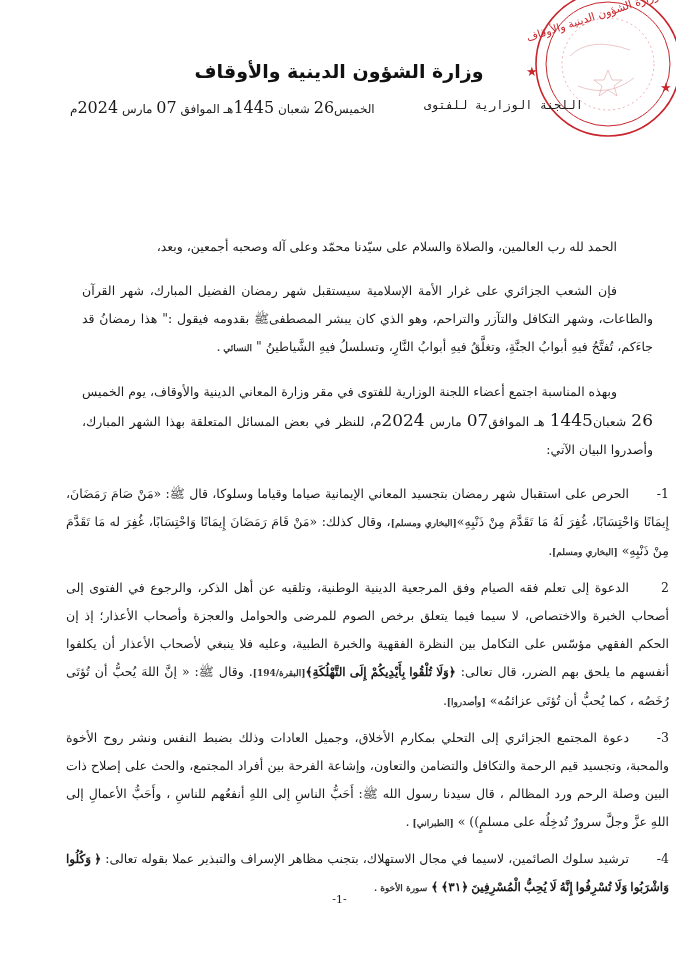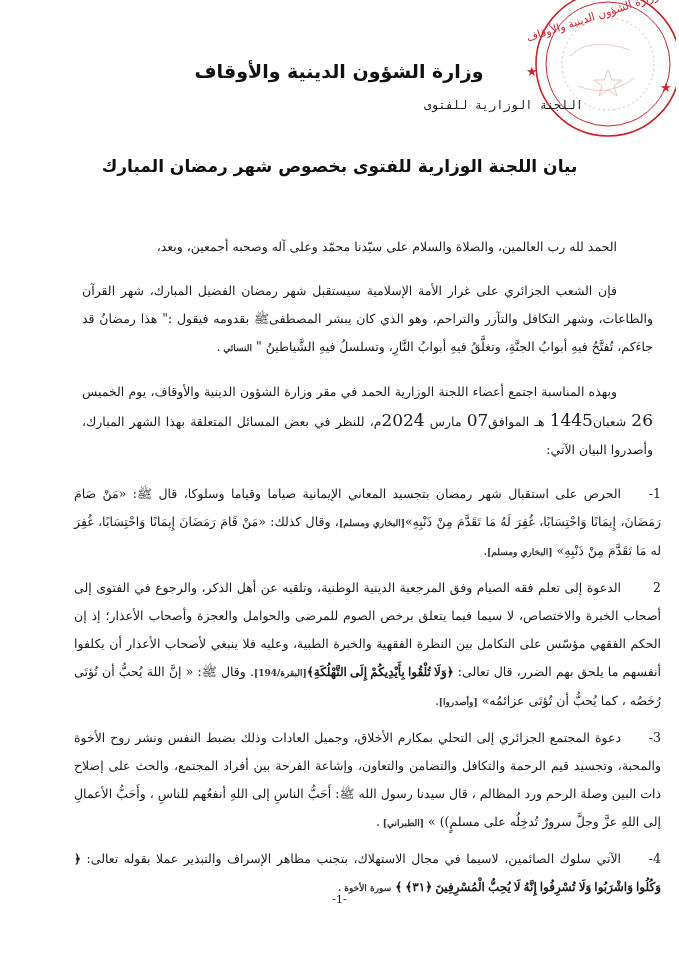--- a/index.html
+++ b/index.html
@@ -22,21 +22,21 @@
   .title { position: absolute; top: 156px; left: 0; width: 679px; text-align: center; direction: rtl;
            font-family: "DejaVu Sans", sans-serif; font-size: 17px; font-weight: bold; color: #111; }
 
   .body { position: absolute; top: 217px; left: 66px; width: 603px; direction: rtl; text-align: justify;
           font-size: 12.5px; line-height: 28px; }
   .p { margin: 16px; }
   .indent { text-indent: 36px; }
   .num-lg { font-size: 17px; }
   .ref { font-size: 9px; color: #333; font-weight: bold; }
   .quran { font-family: Liberation Serif, serif; font-weight: bold; font-size: 12px; }
-  .li { margin: 8px; }
+  .li { margin: 0; }
   .li .marker { display: inline-block; width: 40px; }
   .gap4 { margin-top: 4px; }
   .gap8 { margin-top: 8px; }
 
   .pagenum { position: absolute; top: 893px; left: 0; width: 679px; text-align: center; font-size: 11px; direction: ltr; }
 </style>
 </head>
 <body>
 
 <div class="page">
@@ -54,32 +54,39 @@
       <path d="M62 60 q20 -20 60 -6"></path>
       <path d="M70 90 q30 12 56 -8"></path>
       <polygon points="100,74 104,84 114,84 106,90 109,100 100,94 91,100 94,90 86,84 96,84"></polygon>
     </g>
   </svg>
 
   <div class="hdr-line2">وزارة الشؤون الدينية والأوقاف</div>
 
   <div class="meta-row">
     <span class="meta-committee">اللجنة الوزارية للفتوى</span>
+    <span class="meta-date">
+      <span>الخميس</span><span class="num">26</span>
+      <span>شعبان</span>
+      <span class="num">1445</span><span>هـ الموافق</span>
+      <span class="num">07</span>
+      <span>مارس</span>
+      <span class="num">2024</span><span>م</span>
+    </span>
   </div>
 
-  <div class="title">بيان اللجنة الوزارية للفتوى بخصوص شهر رمضان المبارك</div>
 
   <div class="body">
     <p class="p indent">الحمد لله رب العالمين، والصلاة والسلام على سيّدنا محمّد وعلى آله وصحبه أجمعين، وبعد،</p>
     <p class="p indent">
       <span>فإن الشعب الجزائري على غرار الأمة الإسلامية سيستقبل شهر رمضان الفضيل المبارك، شهر القرآن والطاعات، وشهر التكافل والتآزر والتراحم، وهو الذي كان يبشر المصطفىﷺ بقدومه فيقول :" هذا رمضانُ قد جاءَكم، تُفتَّحُ فيهِ أبوابُ الجنَّةِ، وتغلَّقُ فيهِ أبوابُ النَّارِ، وتسلسلُ فيهِ الشَّياطينُ "</span>
       <span class="ref">النسائي .</span>
     </p>
     <p class="p indent gap4">
-      <span>وبهذه المناسبة اجتمع أعضاء اللجنة الوزارية الحمد في مقر وزارة الشؤون الدينية والأوقاف، يوم الخميس</span>
+      <span>وبهذه المناسبة اجتمع أعضاء اللجنة الوزارية للفتوى في مقر وزارة المعاني الدينية والأوقاف، يوم الخميس</span>
       <span class="num-lg">26</span>
       <span>شعبان</span><span class="num-lg">1445</span>
       <span>هـ الموافق</span><span class="num-lg">07</span>
       <span>مارس</span>
       <span class="num-lg">2024</span><span>م، للنظر في بعض المسائل المتعلقة بهذا الشهر المبارك، وأصدروا البيان الآتي:</span>
     </p>
 
     <p class="li gap8">
       <span class="marker">1-</span><span>الحرص على استقبال شهر رمضان بتجسيد المعاني الإيمانية صياما وقياما وسلوكا، قال ﷺ: «مَنْ صَامَ رَمَضَانَ، إِيمَانًا وَاحْتِسَابًا، غُفِرَ لَهُ مَا تَقَدَّمَ مِنْ ذَنْبِهِ»</span><span class="ref">[البخاري ومسلم]</span><span>، وقال كذلك: «مَنْ قَامَ رَمَضَانَ إِيمَانًا وَاحْتِسَابًا، غُفِرَ له مَا تَقَدَّمَ مِنْ ذَنْبِهِ»</span>
       <span class="ref">[البخاري ومسلم].</span>
@@ -90,20 +97,20 @@
       <span class="quran">﴿وَلَا تُلْقُوا بِأَيْدِيكُمْ إِلَى التَّهْلُكَةِ﴾</span><span class="ref">[البقرة/194]</span><span>. وقال ﷺ: « إنَّ اللهَ يُحبُّ أن تُؤتَى رُخَصُه ، كما يُحبُّ أن تُؤتَى عزائمُه»</span>
       <span class="ref">[وأصدروا].</span>
     </p>
 
     <p class="li gap8">
       <span class="marker">3-</span><span>دعوة المجتمع الجزائري إلى التحلي بمكارم الأخلاق، وجميل العادات وذلك بضبط النفس ونشر روح الأخوة والمحبة، وتجسيد قيم الرحمة والتكافل والتضامن والتعاون، وإشاعة الفرحة بين أفراد المجتمع، والحث على إصلاح ذات البين وصلة الرحم ورد المظالم ، قال سيدنا رسول الله ﷺ: أَحَبُّ الناسِ إلى اللهِ أنفعُهم للناسِ ، وأَحَبُّ الأعمالِ إلى اللهِ عزَّ وجلَّ سرورٌ تُدخِلُه على مسلمٍ)) »</span>
       <span class="ref">[الطبراني] .</span>
     </p>
 
     <p class="li gap8">
-      <span class="marker">4-</span><span>الآتي سلوك الصائمين، لاسيما في مجال الاستهلاك، بتجنب مظاهر الإسراف والتبذير عملا بقوله تعالى:</span>
+      <span class="marker">4-</span><span>ترشيد سلوك الصائمين، لاسيما في مجال الاستهلاك، بتجنب مظاهر الإسراف والتبذير عملا بقوله تعالى:</span>
       <span class="quran">﴿ وَكُلُوا وَاشْرَبُوا وَلَا تُسْرِفُوا إِنَّهُ لَا يُحِبُّ الْمُسْرِفِينَ ﴿٣١﴾ ﴾</span>
       <span class="ref">سورة الأخوة .</span>
     </p>
   </div>
 
   <div class="pagenum">-1-</div>
 </div>
 
 </body></html>

